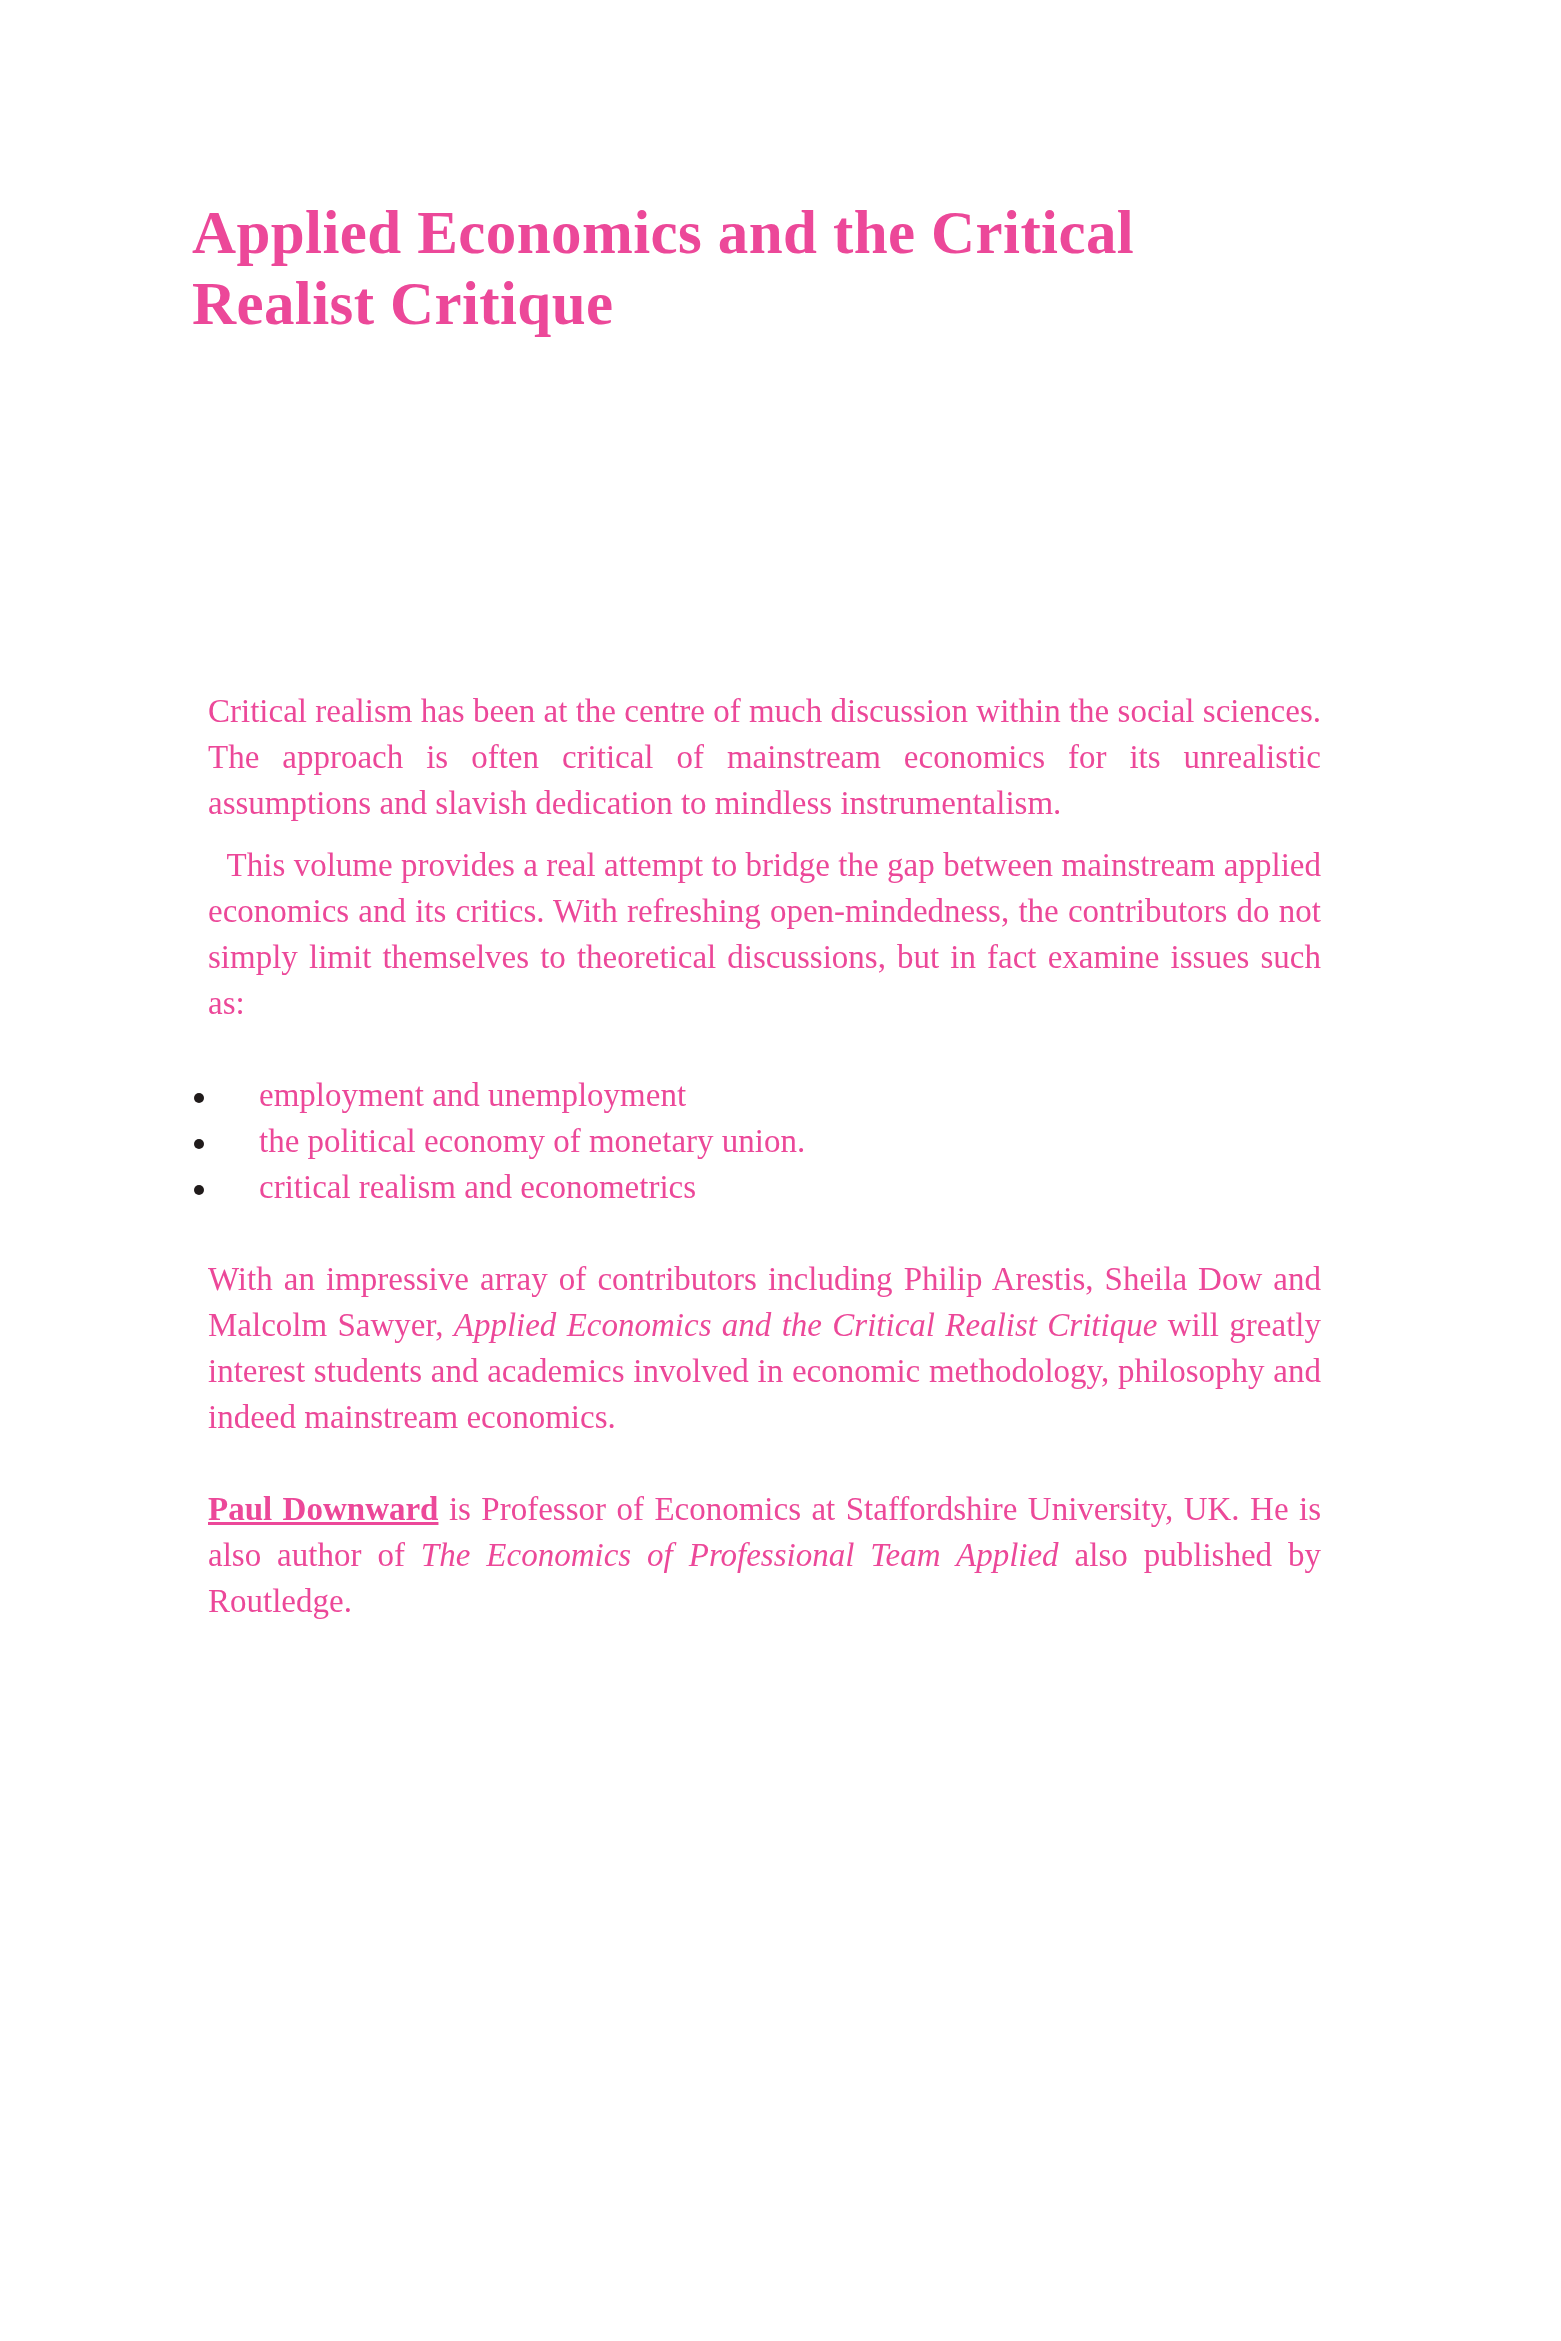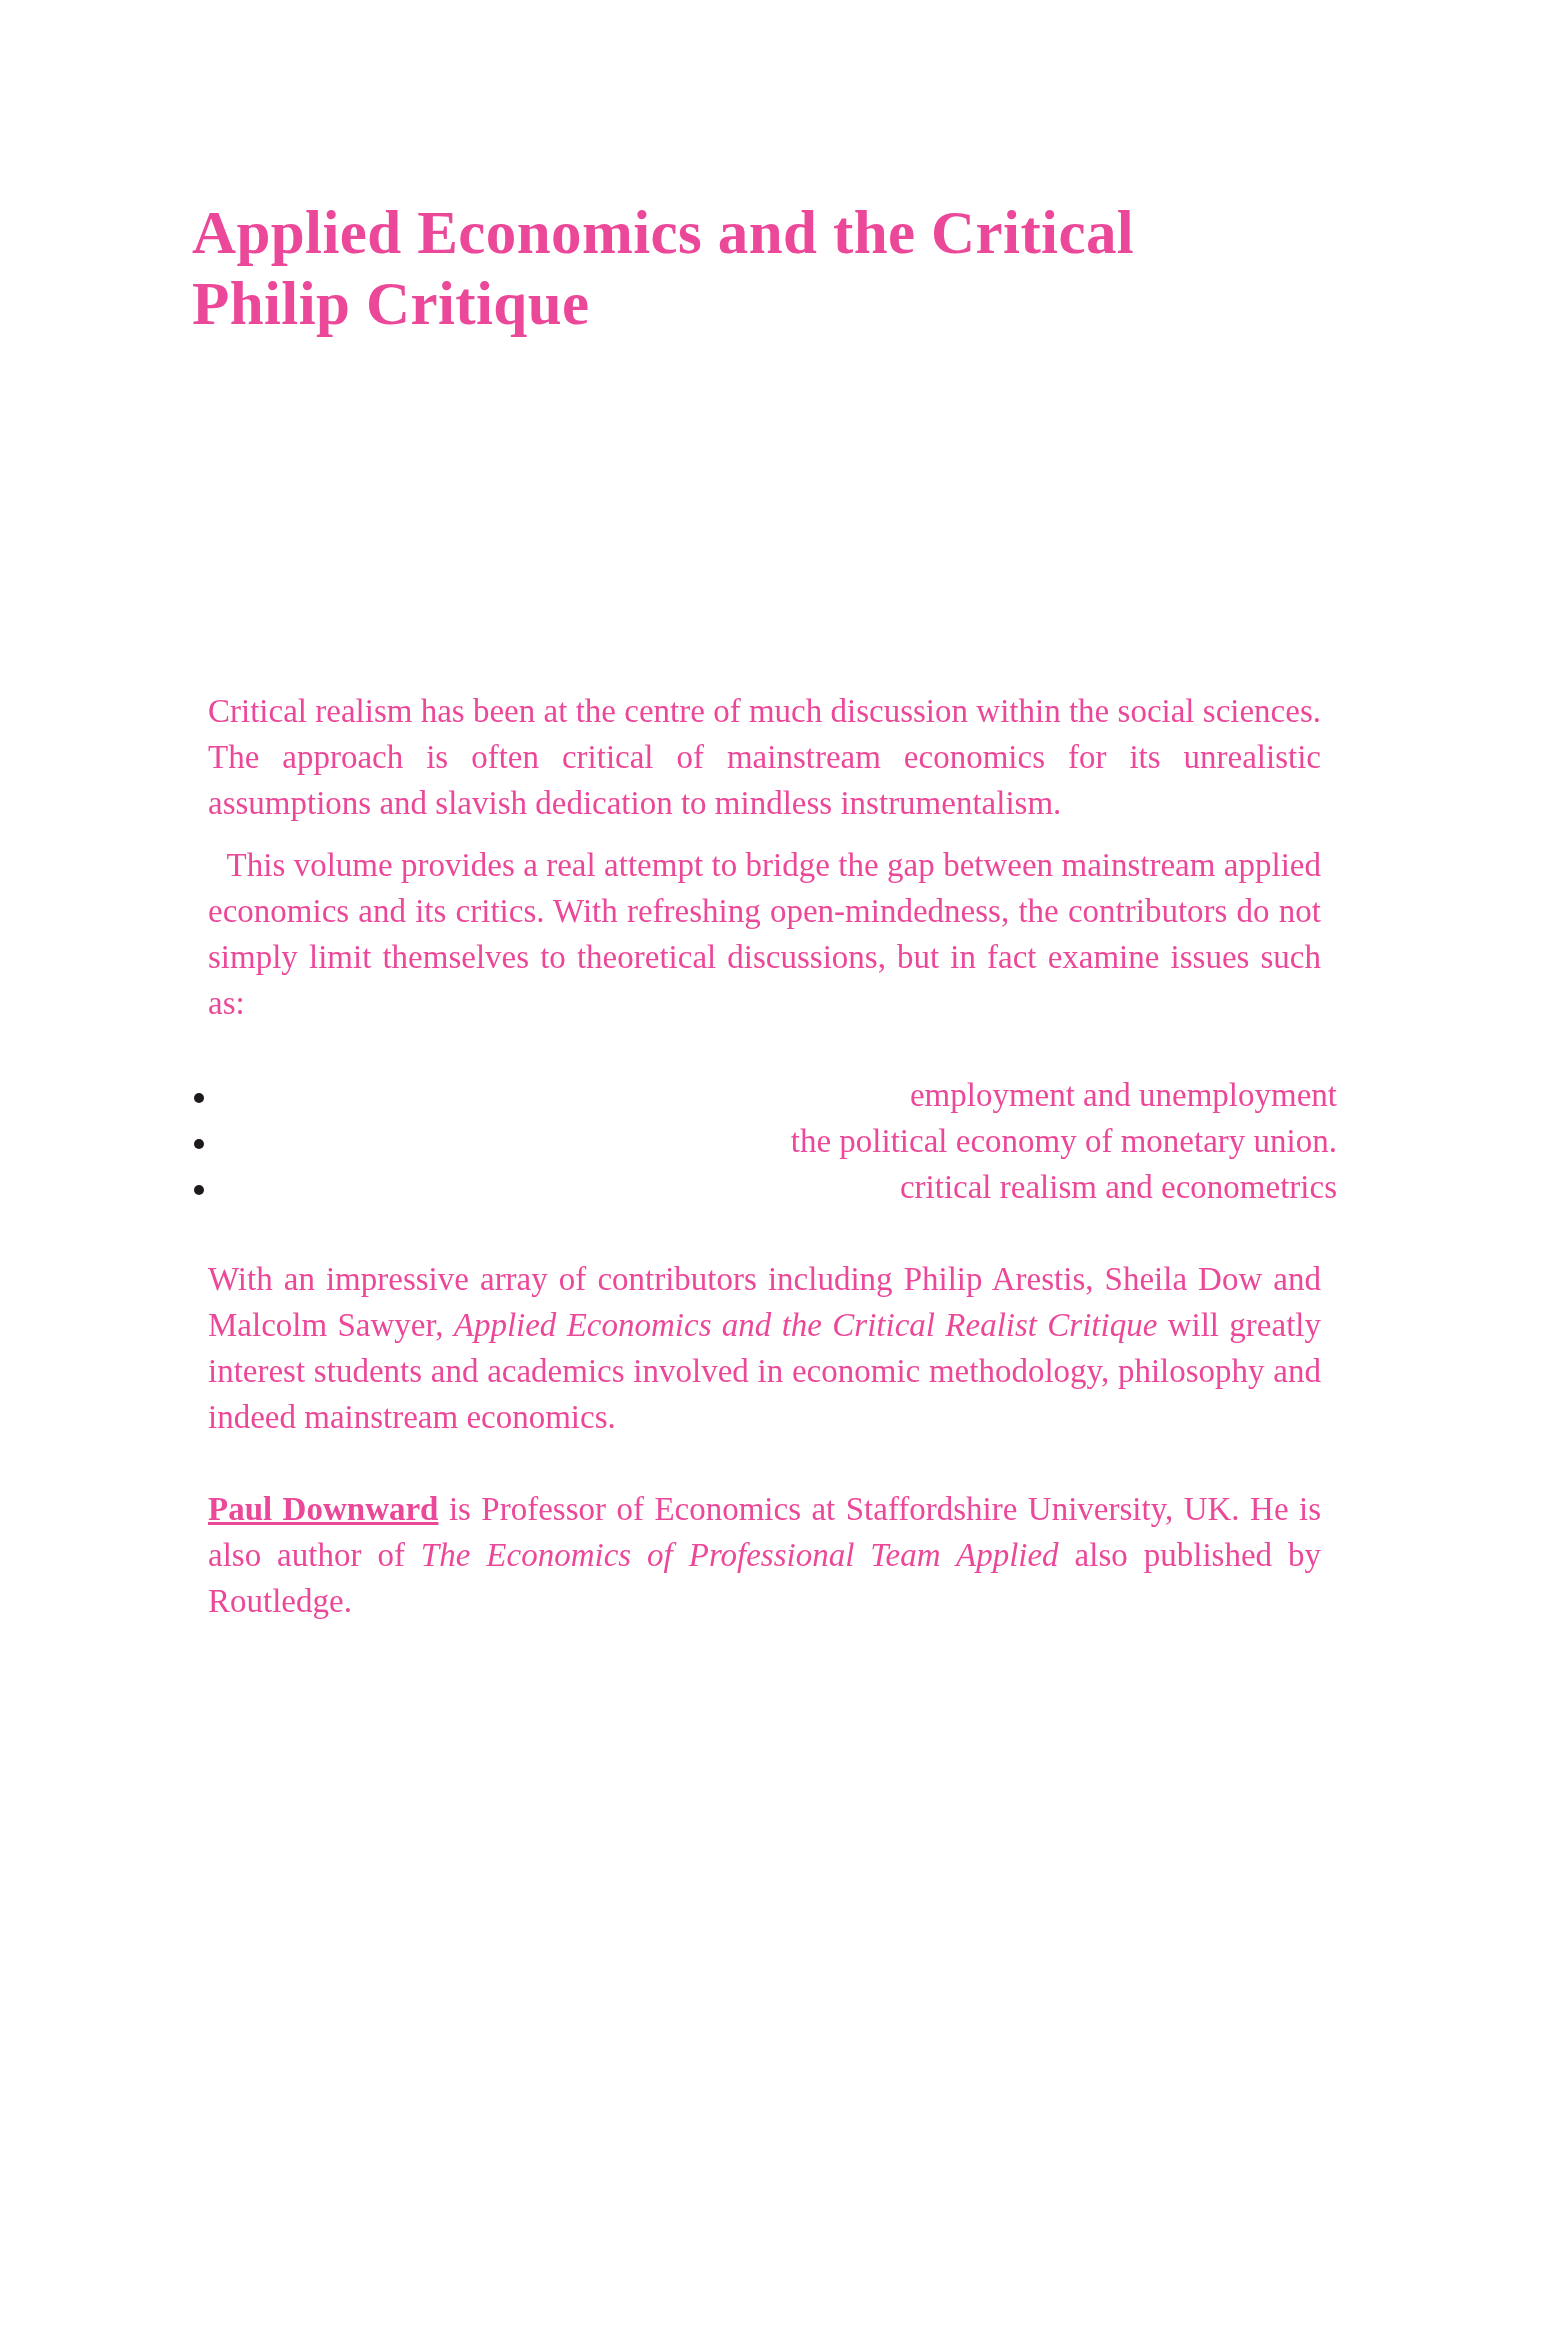--- a/index.html
+++ b/index.html
@@ -37,42 +37,42 @@
   .para.indented { text-indent: 18.6px; }
   .spaced { margin-top: 46px; }
   .topics {
     list-style: none;
     margin: 46px 0;
     padding: 0;
   }
   .topic {
     position: relative;
     padding-left: 67px;
-    text-align: right;
+    text-align: left;
   }
   .dot {
     position: absolute;
     left: 1.7px;
     top: 21px;
     width: 10.2px;
     height: 10.2px;
     border-radius: 50%;
     background: #201b1b;
   }
   .book { }
   .author { font-weight: bold; text-decoration: underline; }
 </style>
 </head>
 <body>
 
 <div class="page">
 
   <h1 class="title">
     <span class="title-line">Applied Economics and the Critical</span>
-    <span class="title-line">Philip Critique</span>
+    <span class="title-line">Realist Critique</span>
   </h1>
 
   <div class="body-copy">
 
     <p class="para">Critical realism has been at the centre of much discussion within the social sciences. The approach is often critical of mainstream economics for its unrealistic assumptions and slavish dedication to mindless instrumentalism.</p>
 
     <p class="para indented">This volume provides a real attempt to bridge the gap between mainstream applied economics and its critics. With refreshing open-mindedness, the contributors do not simply limit themselves to theoretical discussions, but in fact examine issues such as:</p>
 
     <ul class="topics">
       <li class="topic">

